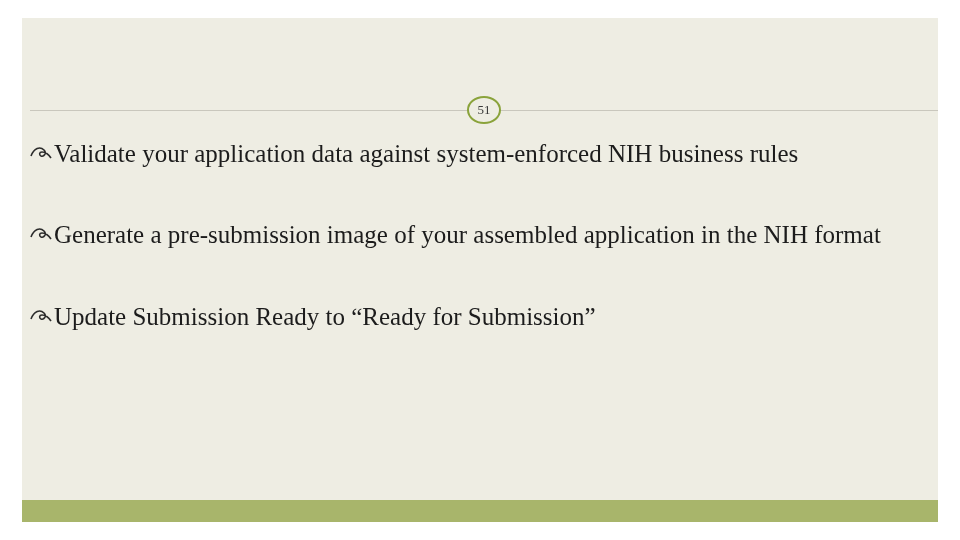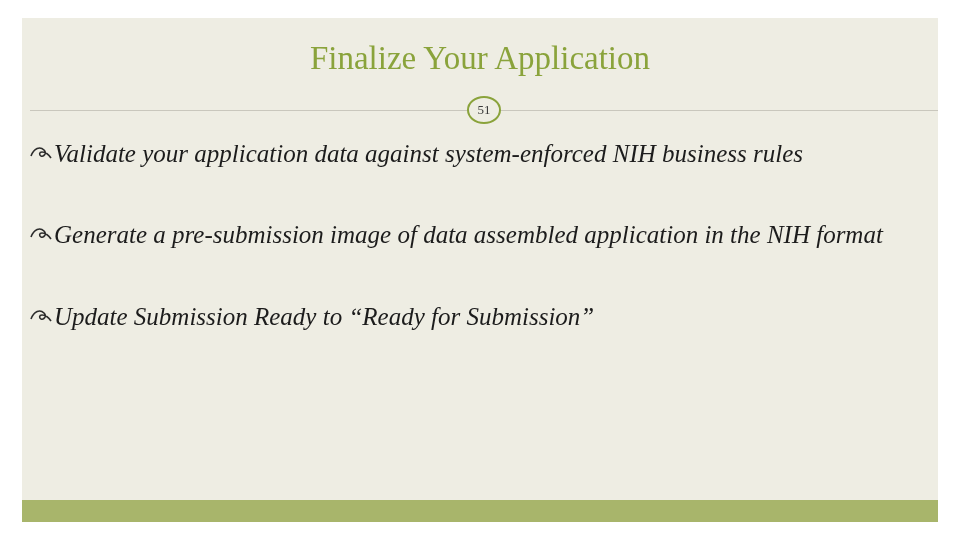--- a/index.html
+++ b/index.html
@@ -65,21 +65,20 @@
     top: 120px;
     color: #1c1c1c;
   }
   .bullet {
     display: flex;
     align-items: flex-start;
     font-size: 25px;
     line-height: 1.25;
     margin-bottom: 50px;
     font-family: Georgia, serif;
-    font-style: italic;
   }
   .bullet-icon {
     flex: 0 0 auto;
     height: 28px;
     display: flex;
     align-items: center;
     margin-right: 2px;
   }
   .bullet-icon svg { display: block; }
   .bullet-text { flex: 1 1 auto; }
@@ -90,21 +89,20 @@
     height: 22px;
     bottom: 18px;
     background: #a8b56b;
   }
 </style>
 </head>
 <body>
 
 <div class="slide">
   <div class="inner">
-    <h1 class="title">Finalize Your Application</h1>
 
     <div class="rule-wrap">
       <div class="rule-line"></div>
       <div class="badge">
         <span>51</span>
       </div>
     </div>
 
     <div class="content">
 
@@ -116,21 +114,21 @@
         </span>
         <span class="bullet-text">Validate your application data against system-enforced NIH business rules</span>
       </div>
 
       <div class="bullet">
         <span class="bullet-icon">
           <svg width="22" height="16" viewBox="0 0 22 16">
             <path d="M1 12 C 4 4, 10 2, 14 6 C 17 9, 14 13, 11 12 C 9 11, 9 8, 12 8 C 16 8, 19 11, 21 14" fill="none" stroke="#2b2b2b" stroke-width="1.6"></path>
           </svg>
         </span>
-        <span class="bullet-text">Generate a pre-submission image of data assembled application in the NIH format</span>
+        <span class="bullet-text">Generate a pre-submission image of your assembled application in the NIH format</span>
       </div>
 
       <div class="bullet">
         <span class="bullet-icon">
           <svg width="22" height="16" viewBox="0 0 22 16">
             <path d="M1 12 C 4 4, 10 2, 14 6 C 17 9, 14 13, 11 12 C 9 11, 9 8, 12 8 C 16 8, 19 11, 21 14" fill="none" stroke="#2b2b2b" stroke-width="1.6"></path>
           </svg>
         </span>
         <span class="bullet-text">Update Submission Ready to “Ready for Submission”</span>
       </div>

